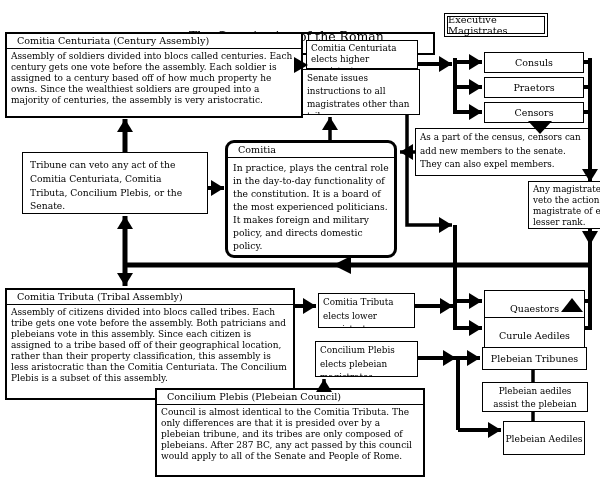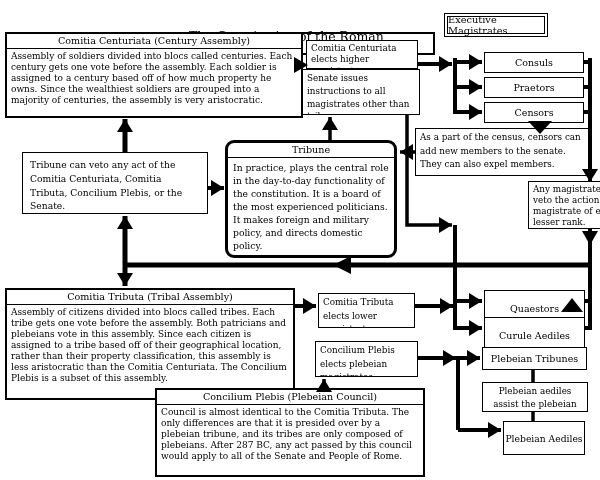--- a/index.html
+++ b/index.html
@@ -1,22 +1,22 @@
 <!DOCTYPE html>
 <html><head>
 <meta charset="utf-8">
 <style>
   html,body{margin:0;padding:0;background:#fff;}
   #stage{position:relative;width:600px;height:480px;background:#ffffff;overflow:hidden;
          font-family:"DejaVu Serif", serif;color:#000;}
   .abs{position:absolute;box-sizing:border-box;}
   .bx{background:#fff;border:1.5px solid #000;}
   .thick{border-width:2.5px;}
-  .hdr{text-align:center;border-bottom:1.5px solid #000;font-size:9.6px;line-height:1.45;
-       padding:0 17px;white-space:nowrap;overflow:hidden;}
+  .hdr{text-align:left;border-bottom:1.5px solid #000;font-size:9.6px;line-height:1.45;
+       padding:0 10px;white-space:nowrap;overflow:hidden;}
   .bodytxt{font-size:9px;line-height:1.22;padding:2px 4px;overflow:hidden;}
   .note{font-size:8.8px;line-height:1.25;padding:2px 4px;overflow:hidden;}
   .cell{display:flex;align-items:center;justify-content:center;font-size:9.5px;
         text-align:center;overflow:hidden;}
   .title-box{border:2.5px solid #000;border-radius:0;display:flex;align-items:center;
         justify-content:flex-end;font-size:12.5px;background:#fff;margin-top:28px;}
   .senate-box{border:3px solid #000;border-radius:9px;background:#fff;}
   .dbl-outer{border:1.5px solid #000;background:#fff;padding:2px;}
   .dbl-inner{border:1.2px solid #000;width:100%;height:100%;box-sizing:border-box;
         display:flex;align-items:center;justify-content:center;font-size:9.8px;}
@@ -49,21 +49,21 @@
 
   <div class="abs bx cell lyr1" style="left:484px;top:52px;width:100px;height:21px;">Consuls</div>
   <div class="abs bx cell lyr1" style="left:484px;top:77px;width:100px;height:21px;">Praetors</div>
   <div class="abs bx cell lyr1" style="left:484px;top:102px;width:100px;height:21px;">Censors</div>
 
   <div class="abs bx note lyr1" style="left:415px;top:128px;width:176px;height:48px;line-height:1.55;">As a part of the census, censors can add new members to the senate. They can also expel members.</div>
 
   <div class="abs bx note lyr1" style="left:484px;top:181px;width:114px;height:48px;line-height:1.25;margin-left:44px;">Any magistrate can veto the action of any magistrate of equal or lesser rank.</div>
 
   <div class="abs senate-box lyr1" style="left:225px;top:140px;width:172px;height:118px;">
-    <div class="hdr" style="border-bottom-width:1.5px;">Tribune</div>
+    <div class="hdr" style="border-bottom-width:1.5px;">Comitia</div>
     <div class="bodytxt" style="font-size:9.2px;line-height:1.42;padding:3px 5px;height:92px;">In practice, plays the central role in the day-to-day functionality of the constitution. It is a board of the most experienced politicians. It makes foreign and military policy, and directs domestic policy.</div>
   </div>
 
   <div class="abs bx lyr1" style="left:22px;top:152px;width:186px;height:62px;">
     <div class="bodytxt" style="font-size:9.2px;line-height:1.5;padding:5px 7px;height:100%;">Tribune can veto any act of the Comitia Centuriata, Comitia Tributa, Concilium Plebis, or the Senate.</div>
   </div>
 
   <div class="abs bx thick lyr1" style="left:5px;top:288px;width:290px;height:112px;">
     <div class="hdr">Comitia Tributa (Tribal Assembly)</div>
     <div class="bodytxt" style="height:90px;">Assembly of citizens divided into blocs called tribes. Each tribe gets one vote before the assembly. Both patricians and plebeians vote in this assembly. Since each citizen is assigned to a tribe based off of their geographical location, rather than their property classification, this assembly is less aristocratic than the Comitia Centuriata. The Concilium Plebis is a subset of this assembly.</div>

